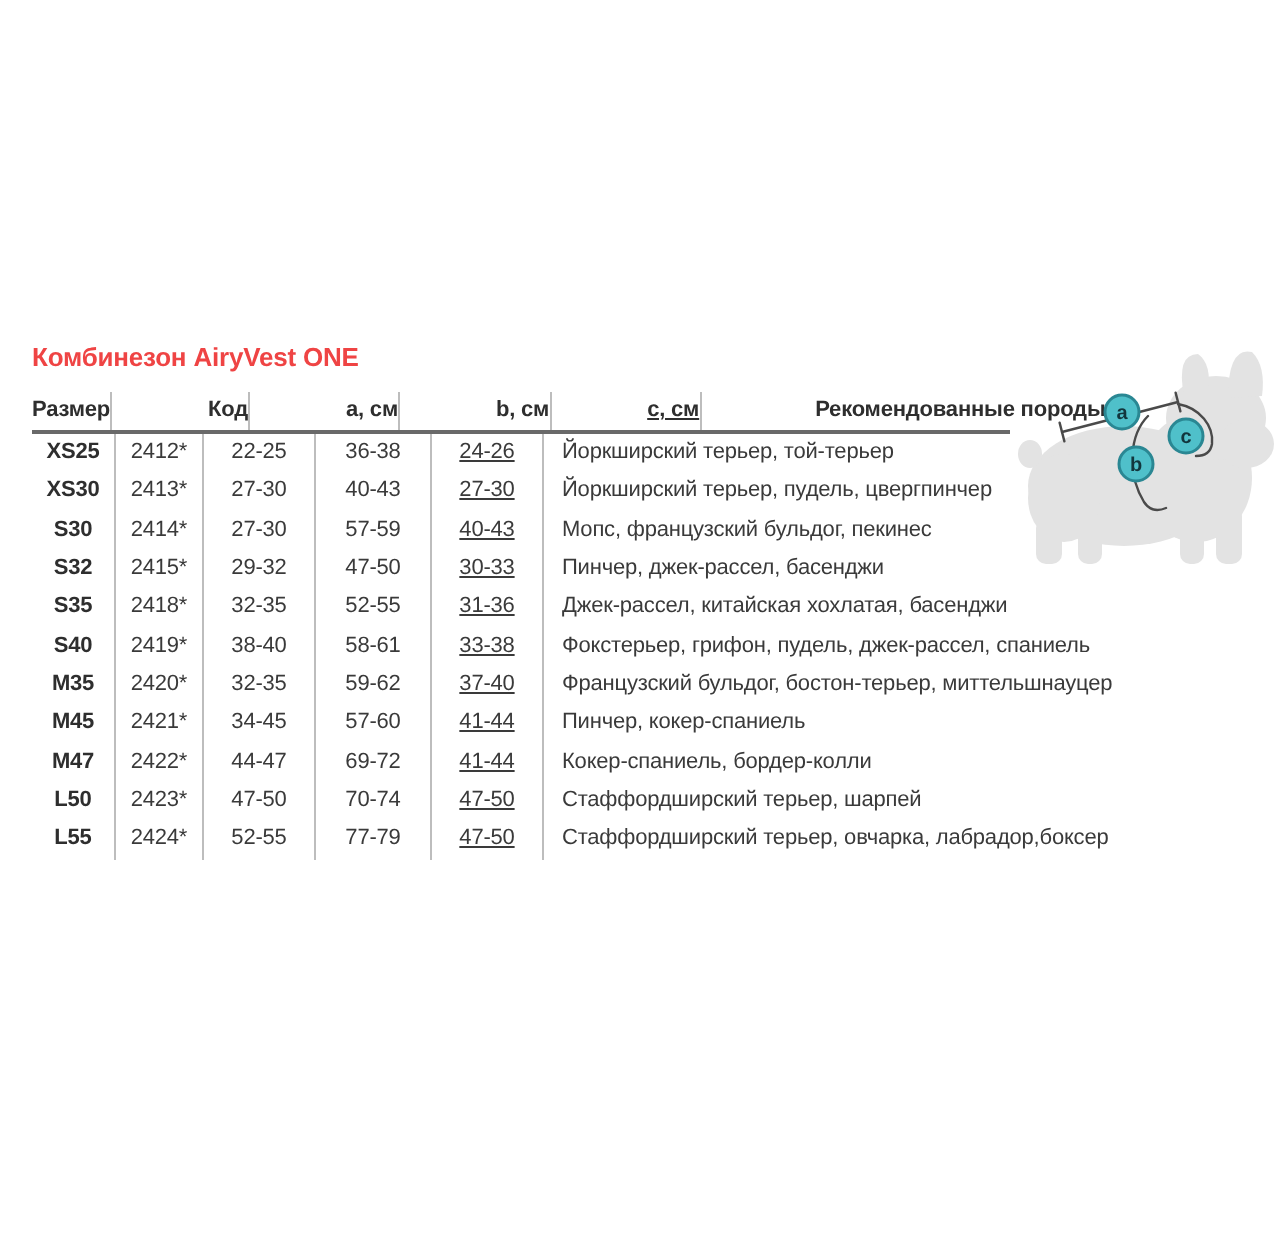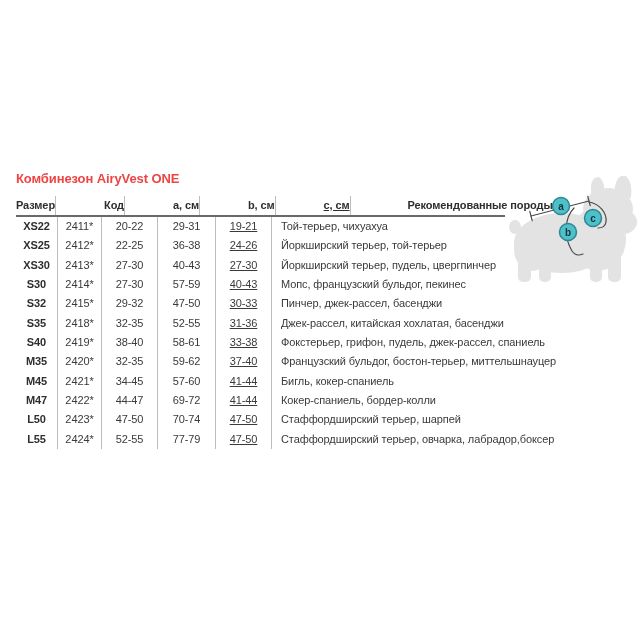--- a/index.html
+++ b/index.html
@@ -39,28 +39,20 @@
   <div class="size-table">
     <div class="thead">
       <div class="hcell c-size">Размер</div>
       <div class="hcell c-code">Код</div>
       <div class="hcell c-a">a, см</div>
       <div class="hcell c-b">b, см</div>
       <div class="hcell c-c">c, см</div>
       <div class="hcell c-breeds" style="text-align:right;padding-left:9px;">Рекомендованные породы</div>
     </div>
     <div class="tbody">
-        <div class="trow">
-          <div class="cell c-size">XS22</div>
-          <div class="cell c-code">2411*</div>
-          <div class="cell c-a">20-22</div>
-          <div class="cell c-b">29-31</div>
-          <div class="cell c-c">19-21</div>
-          <div class="cell c-breeds">Той-терьер, чихуахуа</div>
-        </div>
         <div class="trow">
           <div class="cell c-size">XS25</div>
           <div class="cell c-code">2412*</div>
           <div class="cell c-a">22-25</div>
           <div class="cell c-b">36-38</div>
           <div class="cell c-c">24-26</div>
           <div class="cell c-breeds">Йоркширский терьер, той-терьер</div>
         </div>
         <div class="trow">
           <div class="cell c-size">XS30</div>
@@ -109,21 +101,21 @@
           <div class="cell c-b">59-62</div>
           <div class="cell c-c">37-40</div>
           <div class="cell c-breeds">Французский бульдог, бостон-терьер, миттельшнауцер</div>
         </div>
         <div class="trow">
           <div class="cell c-size">M45</div>
           <div class="cell c-code">2421*</div>
           <div class="cell c-a">34-45</div>
           <div class="cell c-b">57-60</div>
           <div class="cell c-c">41-44</div>
-          <div class="cell c-breeds">Бигль, кокер-спаниель</div>
+          <div class="cell c-breeds">Пинчер, кокер-спаниель</div>
         </div>
         <div class="trow">
           <div class="cell c-size">M47</div>
           <div class="cell c-code">2422*</div>
           <div class="cell c-a">44-47</div>
           <div class="cell c-b">69-72</div>
           <div class="cell c-c">41-44</div>
           <div class="cell c-breeds">Кокер-спаниель, бордер-колли</div>
         </div>
         <div class="trow">

